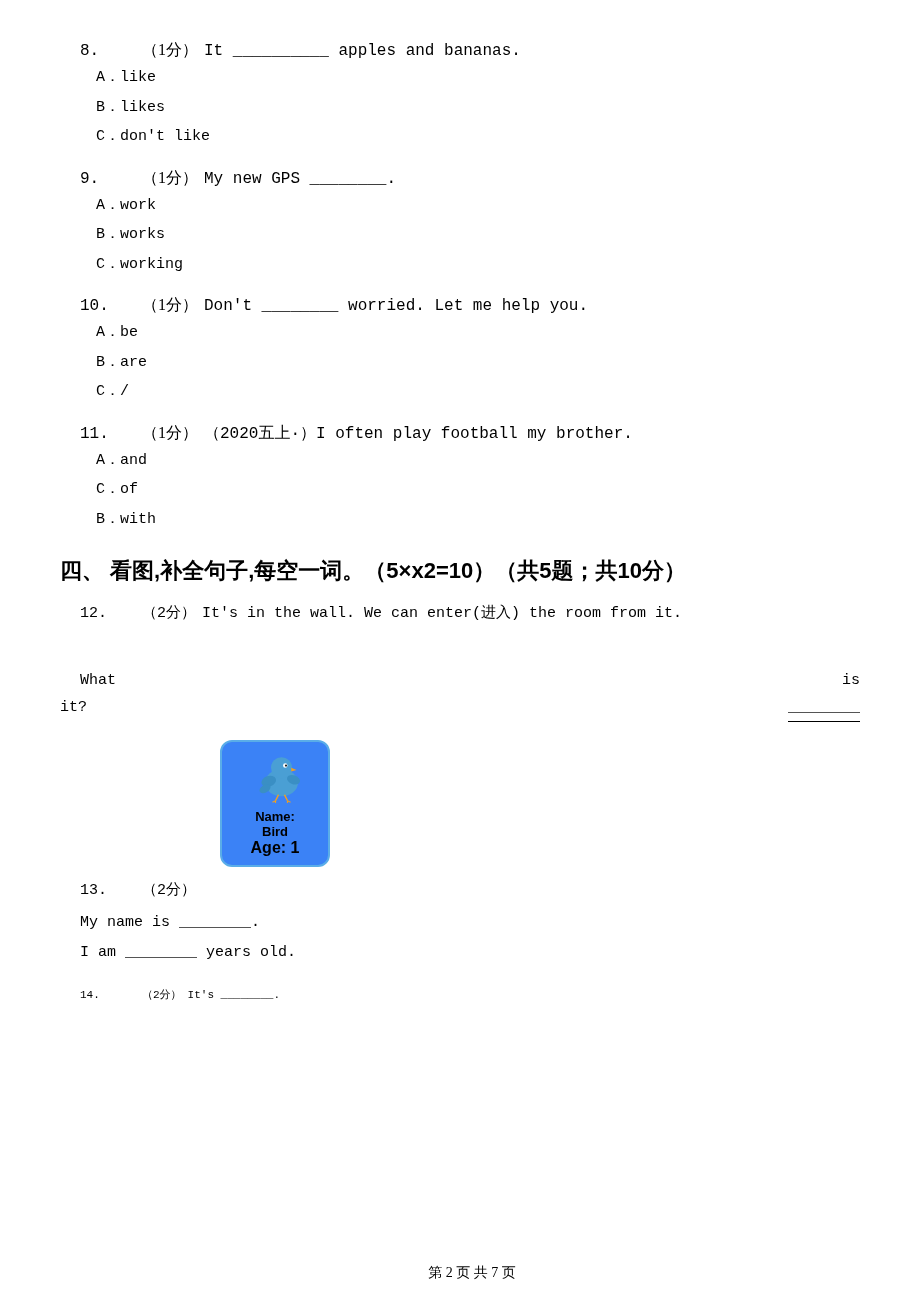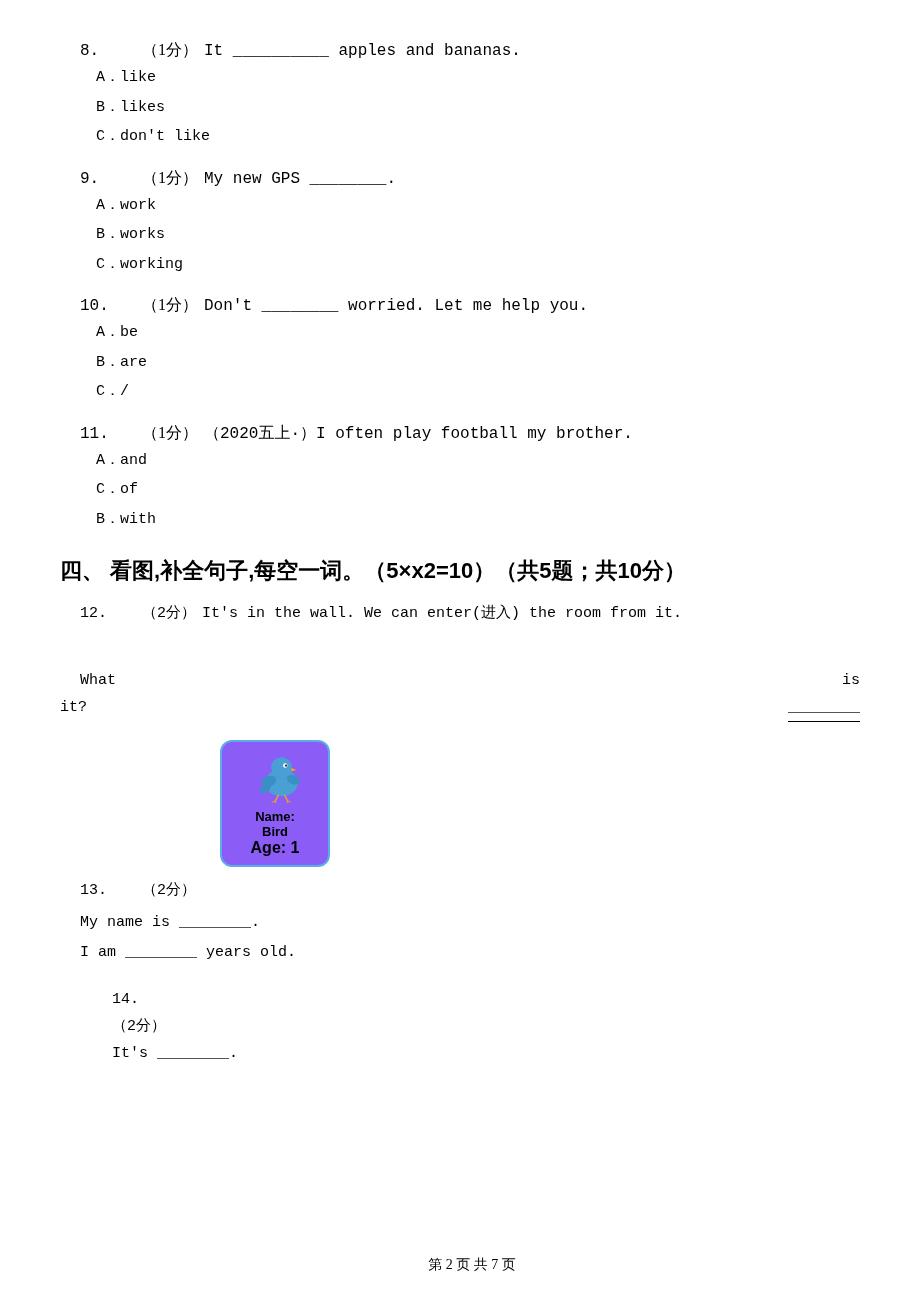--- a/index.html
+++ b/index.html
@@ -46,37 +46,37 @@
       margin: 24px 0 14px 0;
       font-family: "SimHei", "黑体", sans-serif;
     }
     .bird-card {
       border: 2px solid #5aade8;
       border-radius: 12px;
       width: 110px;
       padding: 8px 28px;
       text-align: center;
       margin: 10px 0 10px 160px;
-      background: #8b5cf6;
+      background: #3b82f6;
     }
     .bird-name {
       font-family: "Arial", sans-serif;
       font-weight: bold;
       font-size: 13px;
       color: #000;
     }
     .bird-age {
       font-family: "Arial", sans-serif;
       font-weight: bold;
       font-size: 16px;
       color: #000;
     }
     .page-footer {
       position: absolute;
-      bottom: 28px;
+      bottom: 20px;
       left: 0;
       right: 0;
       text-align: center;
       font-family: "SimSun", serif;
       font-size: 14px;
       color: #000;
       margin-left: 24px;
     }
     
     .bird-svg {
@@ -193,21 +193,21 @@
 <div class="question-block">
   <div class="q-row q-main-indent" style="font-family:'Courier New',monospace;font-size:15px;line-height:1.8;">
     <span class="question-number">13.</span>
     <span class="question-score">（2分）</span>
   </div>
   <div style="margin-left:20px; font-family:'Courier New',monospace; font-size:15px; line-height:2;">My name is ________.</div>
   <div style="margin-left:20px; font-family:'Courier New',monospace; font-size:15px; line-height:2;">I am ________ years old.</div>
 </div>
 
 <div class="question-block">
-  <div class="q-row q-main-indent" style="font-family:'Courier New',monospace;font-size:15px;line-height:1.8;flex-direction:column;">
+  <div class="q-row q-main-indent" style="font-family:'Courier New',monospace;font-size:11px;line-height:1.8;">
     <span class="question-number">14.</span>
     <span class="question-score">（2分）</span>
     <span class="question-text">It's ________.</span>
   </div>
 </div>
 
 <div class="page-footer">
   <span>第 2 页 共 7 页</span>
 </div>
 

